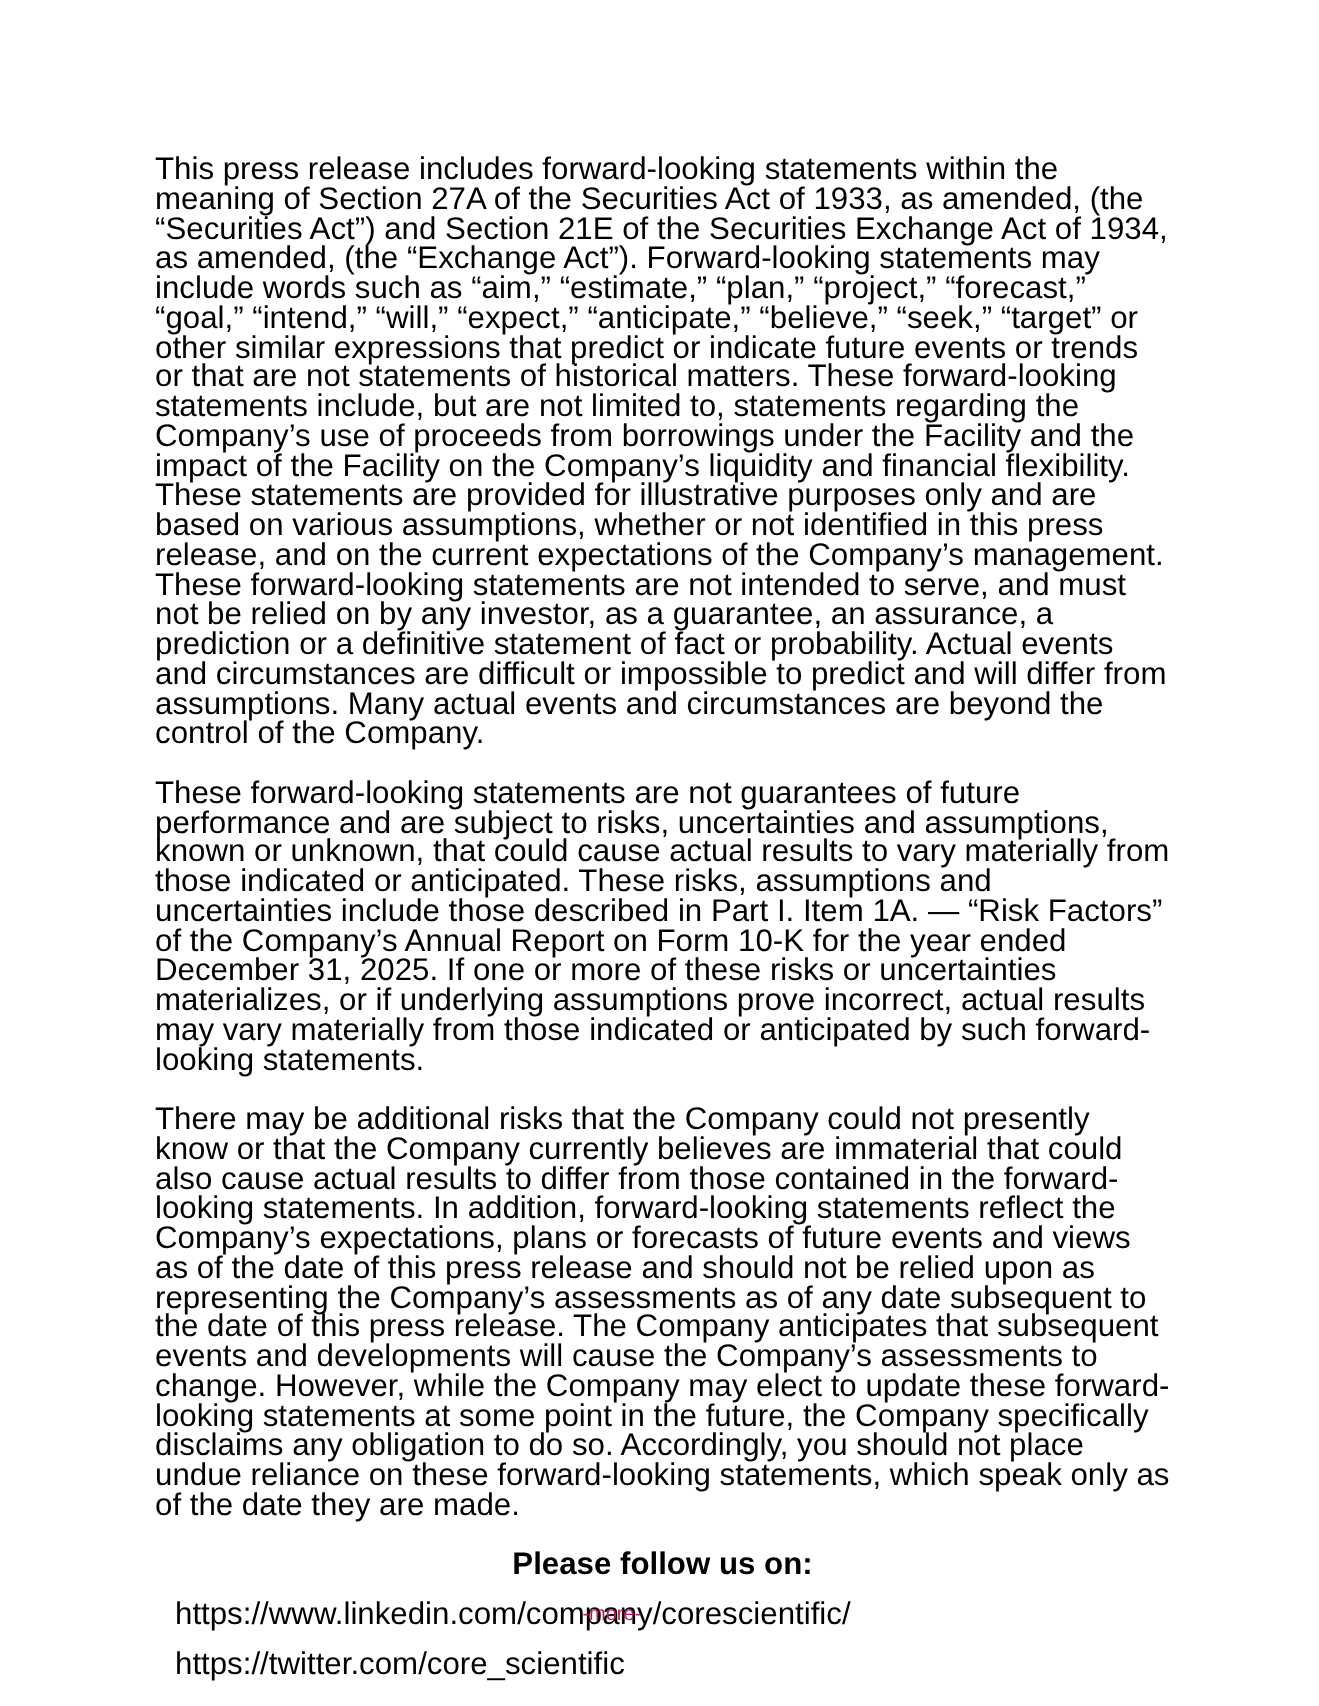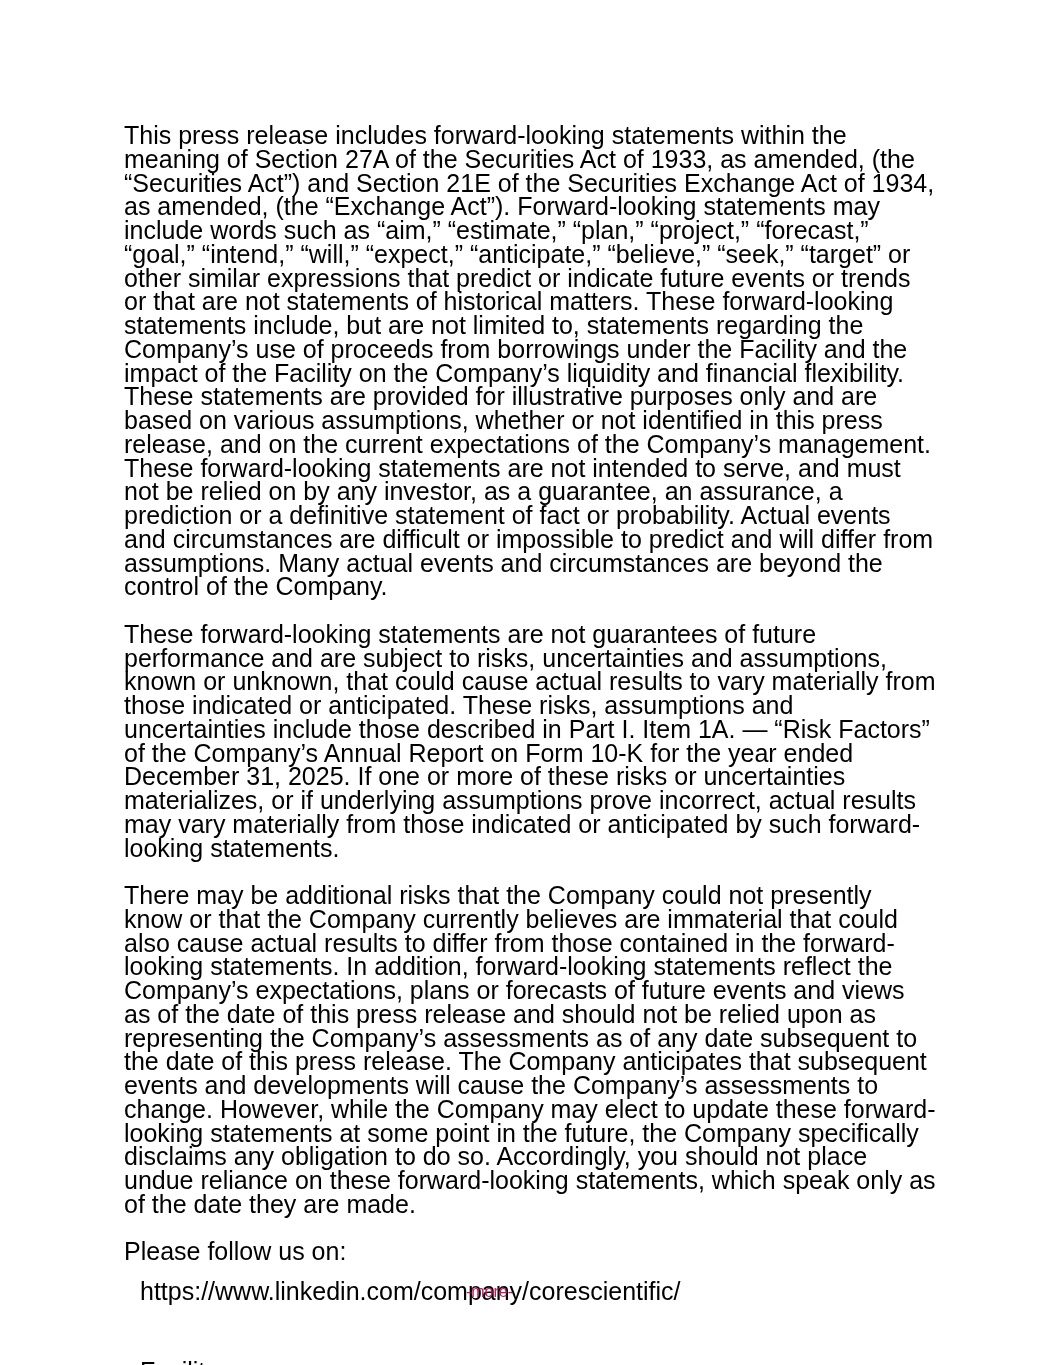--- a/index.html
+++ b/index.html
@@ -1,32 +1,33 @@
 <!DOCTYPE html>
 <html><head>
 <meta charset="utf-8">
 <style>
   html, body { margin: 0; padding: 0; background: #ffffff; }
   body { width: 1055px; height: 1365px; position: relative; overflow: hidden; }
   .page { position: absolute; left: 124px; top: 124px; width: 812px;
     font-family: "Liberation Sans", sans-serif; font-size: 25px; line-height: 23.75px; color: #000; }
   .para { margin: 0 0 23.75px 0; }
-  .heading { font-weight: normal; margin: 0; }
+  .heading { font-weight: bold; margin: 16px; text-align: center; }
   .line { margin: 16px; }
   .gap { height: 23.75px; }
   .footer { position: absolute; left: 0; width: 979px; top: 1283px; text-align: center;
     font-family: "Liberation Sans", sans-serif; font-size: 16px; color: #be185d; }
 </style>
 </head>
 <body>
 
 <div class="page">
   <p class="para">This press release includes forward-looking statements within the meaning of Section 27A of the Securities Act of 1933, as amended, (the “Securities Act”) and Section 21E of the Securities Exchange Act of 1934, as amended, (the “Exchange Act”). Forward-looking statements may include words such as “aim,” “estimate,” “plan,” “project,” “forecast,” “goal,” “intend,” “will,” “expect,” “anticipate,” “believe,” “seek,” “target” or other similar expressions that predict or indicate future events or trends or that are not statements of historical matters. These forward-looking statements include, but are not limited to, statements regarding the Company’s use of proceeds from borrowings under the Facility and the impact of the Facility on the Company’s liquidity and financial flexibility. These statements are provided for illustrative purposes only and are based on various assumptions, whether or not identified in this press release, and on the current expectations of the Company’s management. These forward-looking statements are not intended to serve, and must not be relied on by any investor, as a guarantee, an assurance, a prediction or a definitive statement of fact or probability. Actual events and circumstances are difficult or impossible to predict and will differ from assumptions. Many actual events and circumstances are beyond the control of the Company.</p>
   <p class="para">These forward-looking statements are not guarantees of future performance and are subject to risks, uncertainties and assumptions, known or unknown, that could cause actual results to vary materially from those indicated or anticipated. These risks, assumptions and uncertainties include those described in Part I. Item 1A. — “Risk Factors” of the Company’s Annual Report on Form 10-K for the year ended December 31, 2025. If one or more of these risks or uncertainties materializes, or if underlying assumptions prove incorrect, actual results may vary materially from those indicated or anticipated by such forward-looking statements.</p>
   <p class="para">There may be additional risks that the Company could not presently know or that the Company currently believes are immaterial that could also cause actual results to differ from those contained in the forward-looking statements. In addition, forward-looking statements reflect the Company’s expectations, plans or forecasts of future events and views as of the date of this press release and should not be relied upon as representing the Company’s assessments as of any date subsequent to the date of this press release. The Company anticipates that subsequent events and developments will cause the Company’s assessments to change. However, while the Company may elect to update these forward-looking statements at some point in the future, the Company specifically disclaims any obligation to do so. Accordingly, you should not place undue reliance on these forward-looking statements, which speak only as of the date they are made.</p>
   <p class="heading">Please follow us on:</p>
   <p class="line">https://www.linkedin.com/company/corescientific/</p>
+  <p class="line">https://twitter.com/core_scientific</p>
   <div class="gap"></div>
   <p class="line">Facility:</p>
   <p class="line">ir@corescientific.com</p>
 </div>
 
 <div class="footer">-more-</div>
 
 </body></html>

